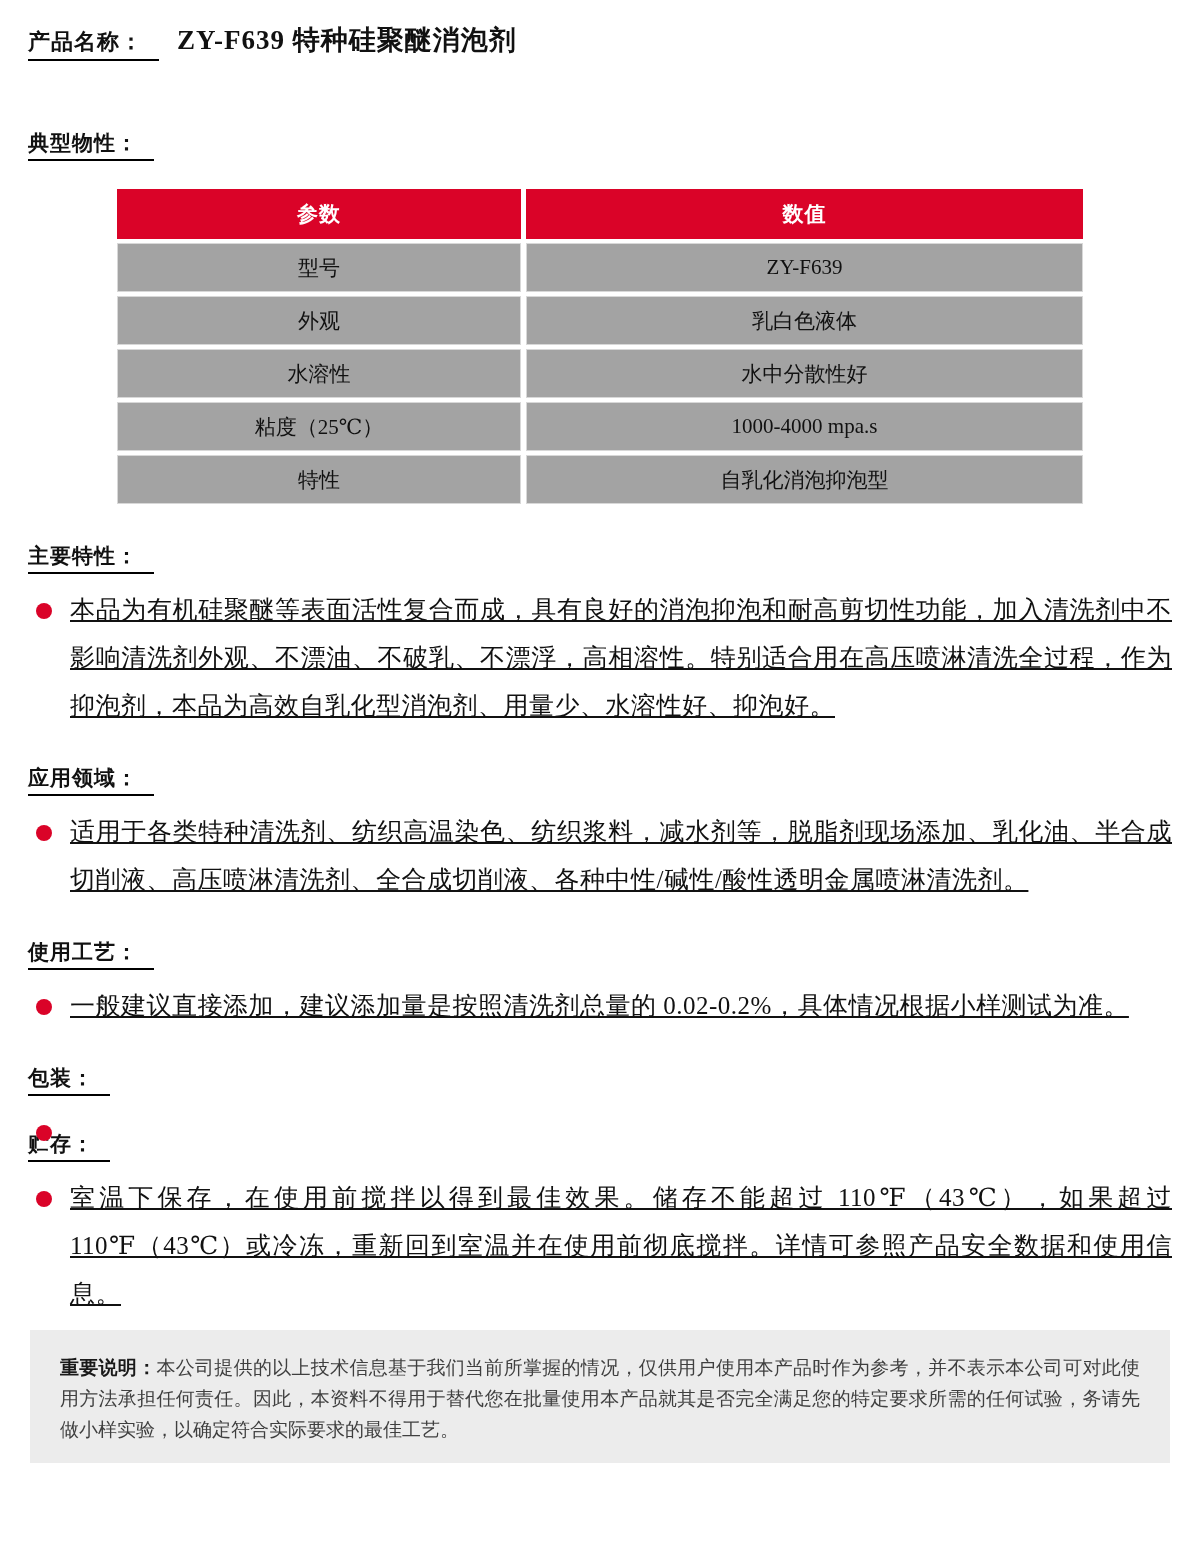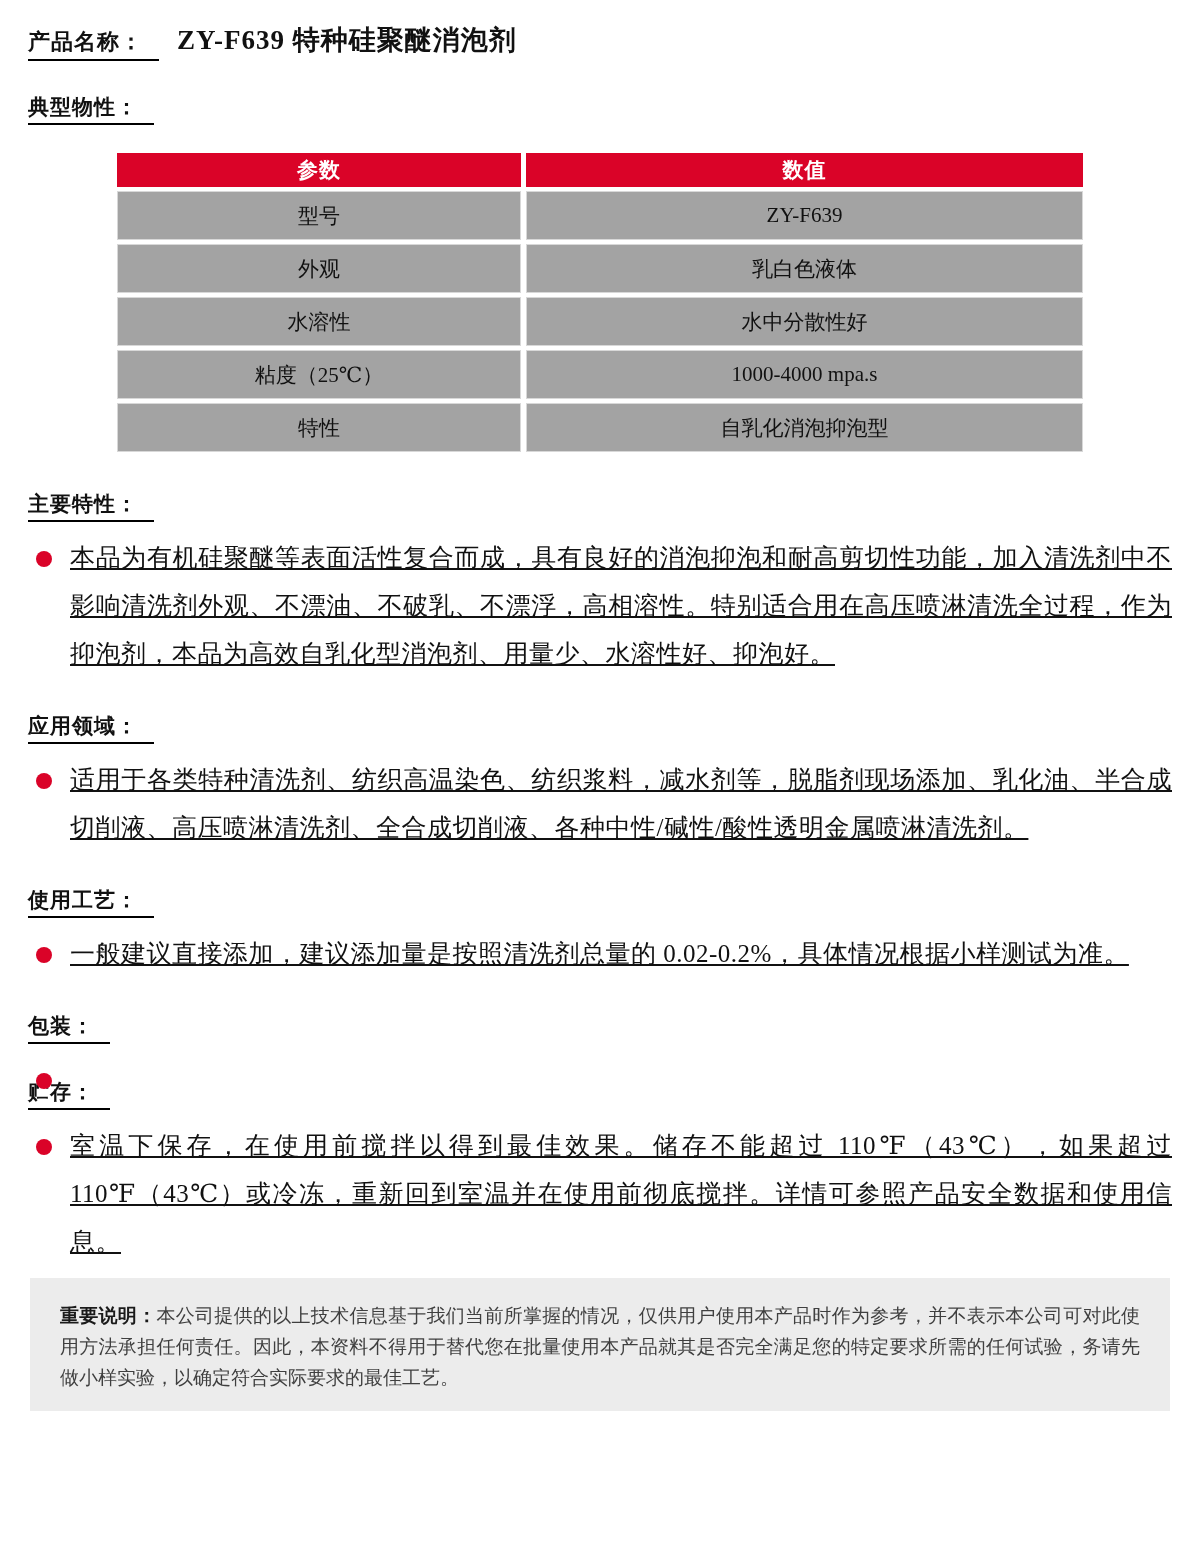--- a/index.html
+++ b/index.html
@@ -35,39 +35,39 @@
     letter-spacing: 1px;
   }
 
   
   .sec-heading { margin-top: 34px; }
   .sec-heading .label-underline {
     font-size: 21px;
     font-weight: bold;
     letter-spacing: 1px;
   }
-  .sec-heading--first { margin-top: 32px; }
+  .sec-heading--first { margin-top: 68px; }
 
   
   .props-table {
     border-collapse: separate;
     border-spacing: 5px 4px;
     margin: 24px auto 0 auto;
     width: 976px;
     table-layout: fixed;
     text-align: center;
     font-size: 21px;
   }
   .props-table col.c1 { width: 404px; }
   .props-table th {
     background: var(--accent-red);
     color: #ffffff;
     font-weight: bold;
     font-size: 21px;
-    height: 34px;
+    height: 50px;
     letter-spacing: 1px;
   }
   .props-table td {
     border: 1px solid var(--table-border);
     height: 49px;
     background: #a3a3a3;
   }
 
   
   .bullet-item {

